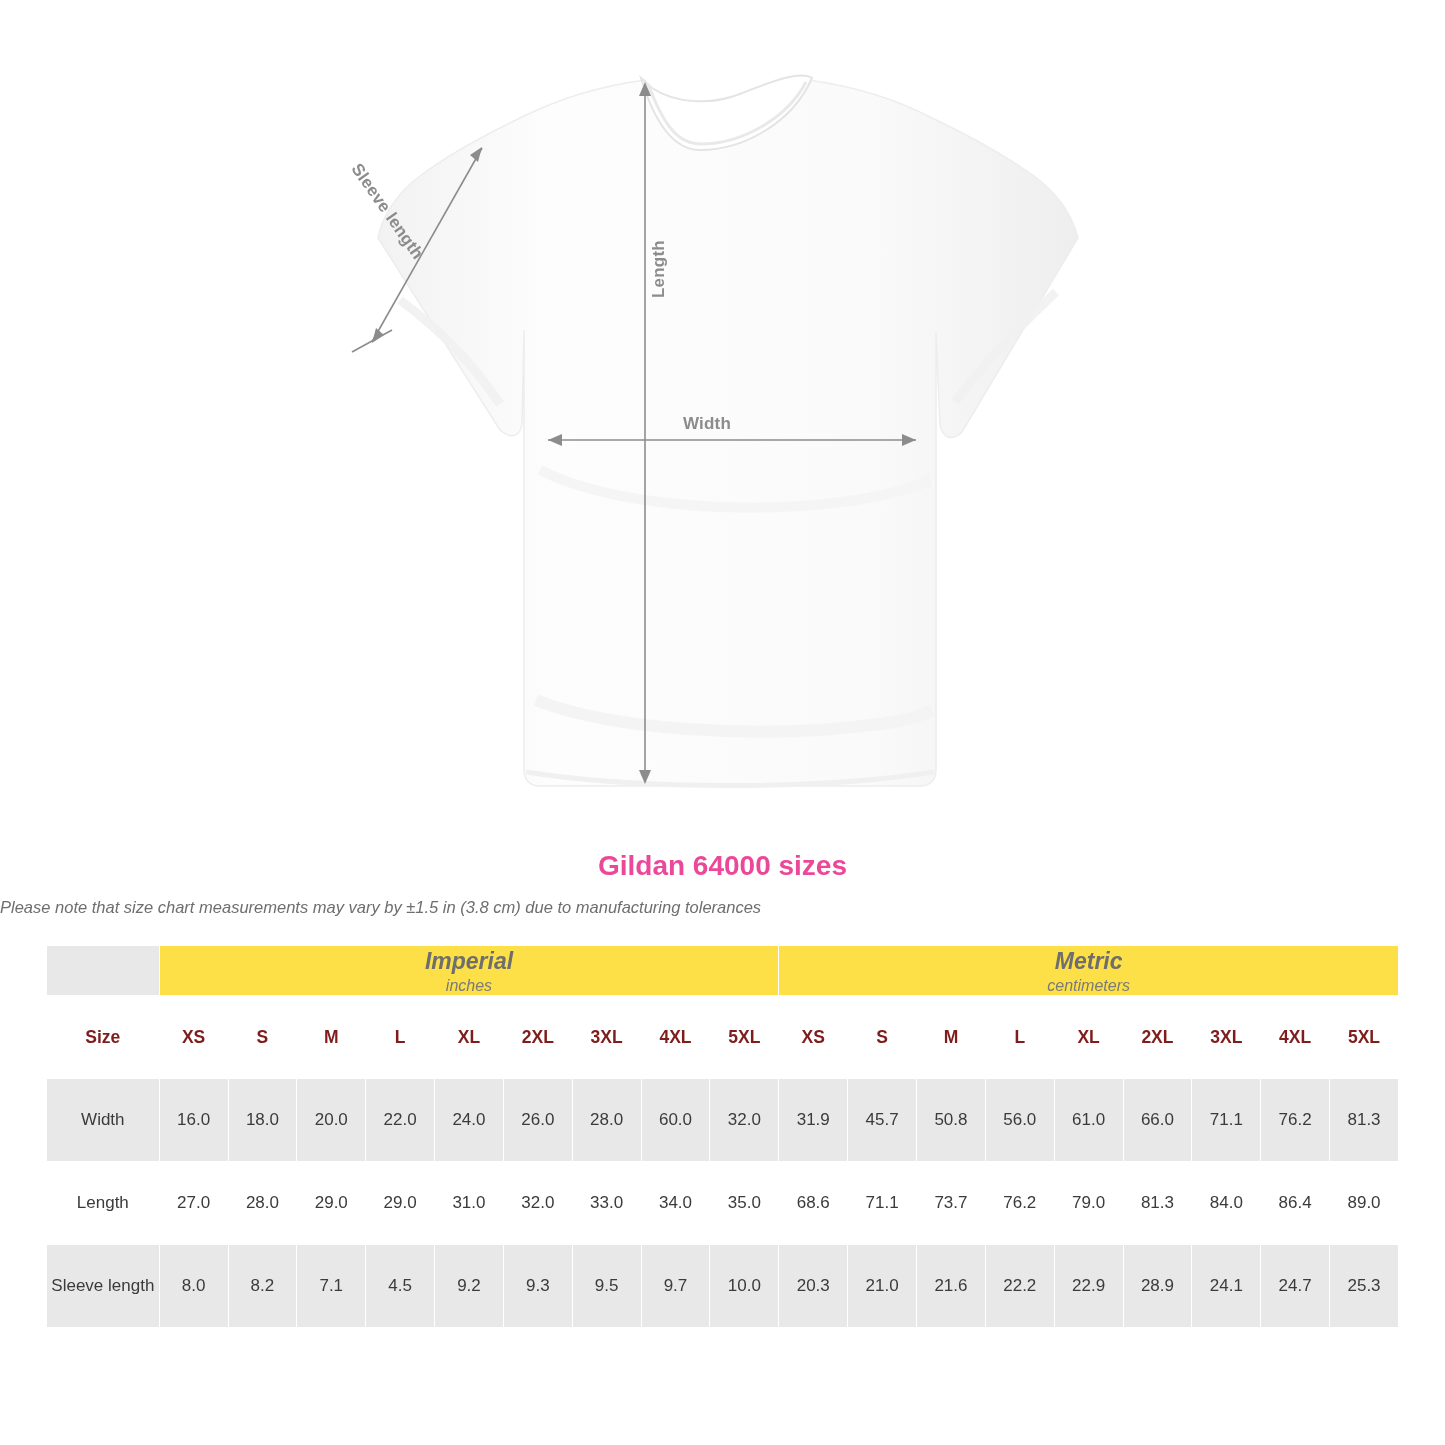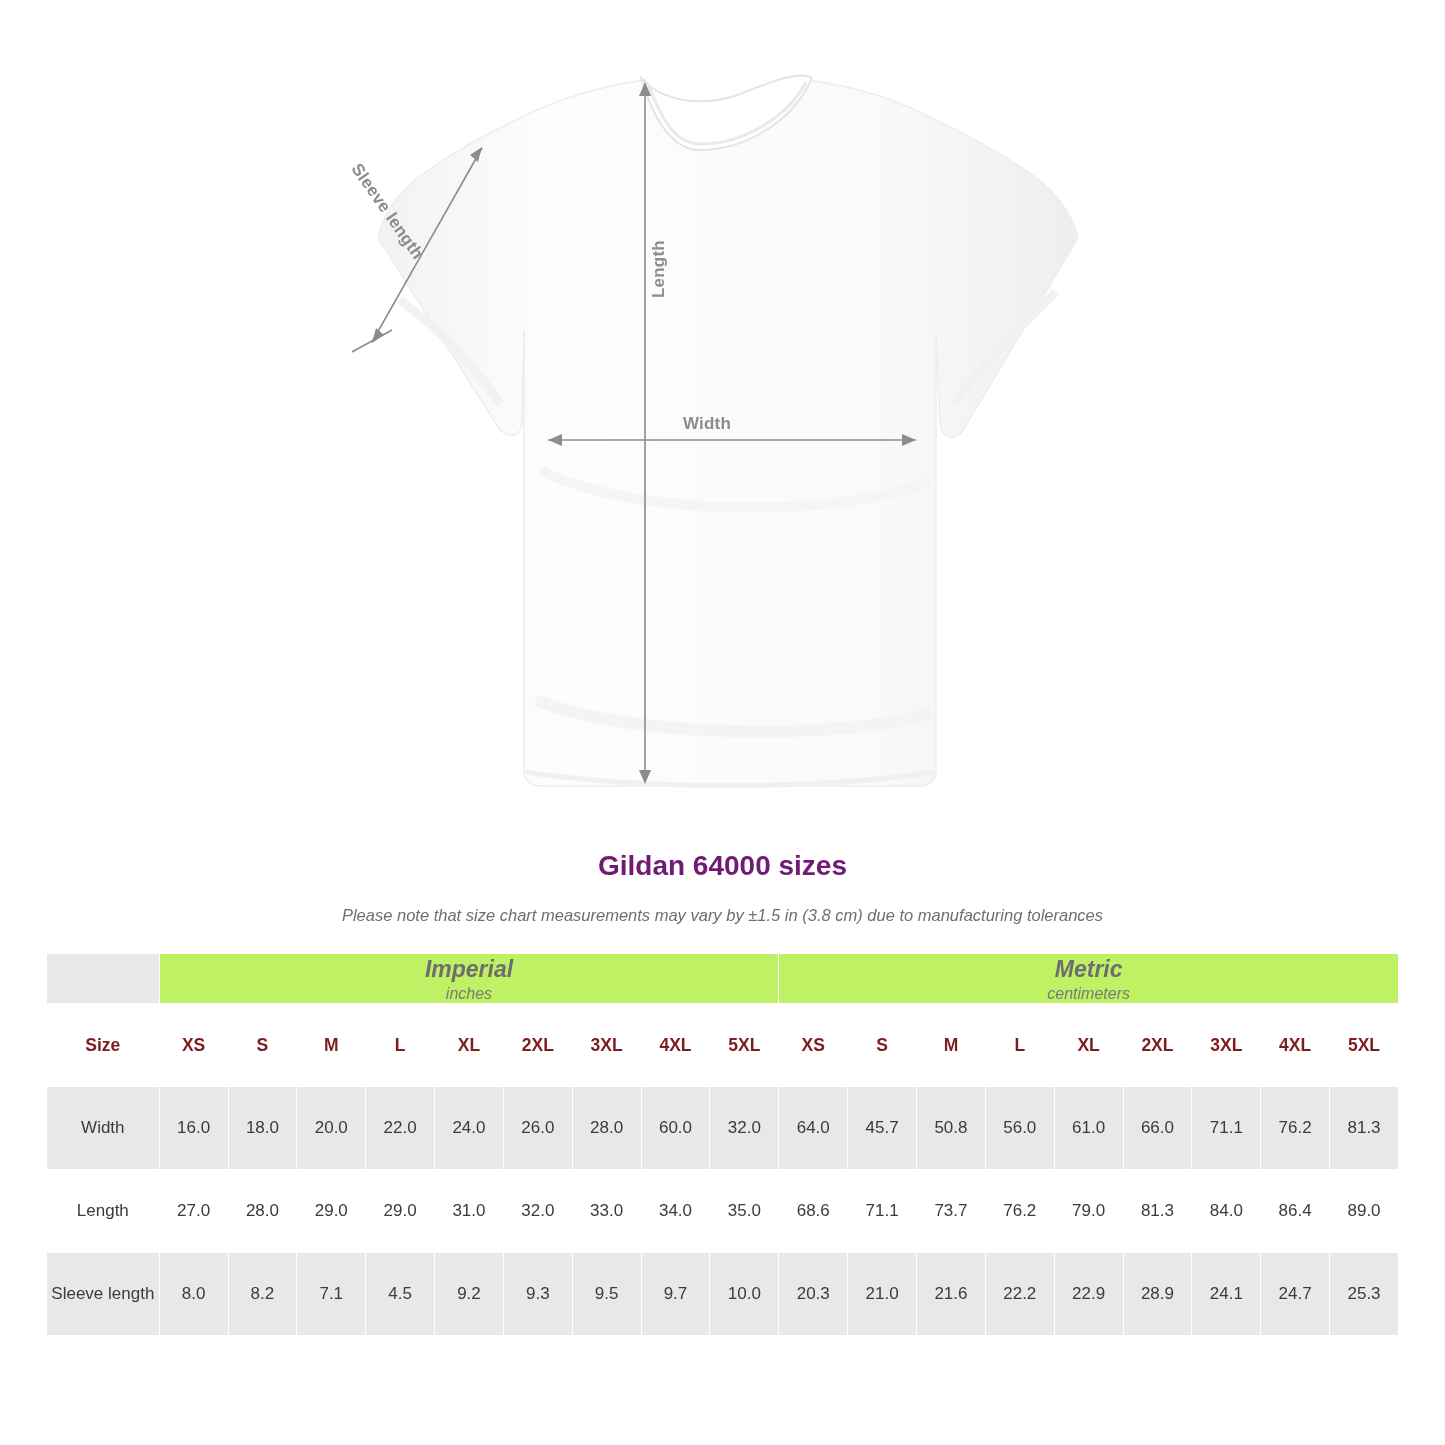--- a/index.html
+++ b/index.html
@@ -53,29 +53,29 @@
     top: 160px;
     transform: rotate(55deg);
     transform-origin: left top;
   }
 
   
   .chart-title {
     text-align: center;
     font-size: 28px;
     font-weight: bold;
-    color: #701a75;
+    color: #ec4899;
     margin: 20px 0 0 0;
   }
   .chart-note {
-    text-align: center;
+    text-align: left;
     font-size: 16.5px;
     font-style: italic;
     color: #6e6e6e;
-    margin: 24px 0 0 0;
+    margin: 16px 0 0 0;
   }
 
   
   .table-wrap {
     margin: 28px 46px 0 46px;
   }
   table.size-table {
     border-collapse: collapse;
     width: 1353px;
     table-layout: fixed;
@@ -83,21 +83,21 @@
   table.size-table td, table.size-table th {
     border: 1px solid #ffffff;
     text-align: center;
     font-size: 17px;
     color: #3b3b3b;
     font-weight: normal;
     padding: 0;
     height: 40px;
   }
   .unit-head {
-    background: #bef264;
+    background: #fde047;
     height: 115px;
     vertical-align: middle;
   }
   .unit-head .unit-name {
     font-size: 23px;
     font-style: italic;
     font-weight: bold;
     color: #6e6e6e;
     line-height: 1.35;
   }
@@ -273,21 +273,21 @@
           <td class="rowhead">Width</td>
           <td>16.0</td>
           <td>18.0</td>
           <td>20.0</td>
           <td>22.0</td>
           <td>24.0</td>
           <td>26.0</td>
           <td>28.0</td>
           <td>60.0</td>
           <td>32.0</td>
-          <td>64.0</td>
+          <td>31.9</td>
           <td>45.7</td>
           <td>50.8</td>
           <td>56.0</td>
           <td>61.0</td>
           <td>66.0</td>
           <td>71.1</td>
           <td>76.2</td>
           <td>81.3</td>
         </tr>
 

